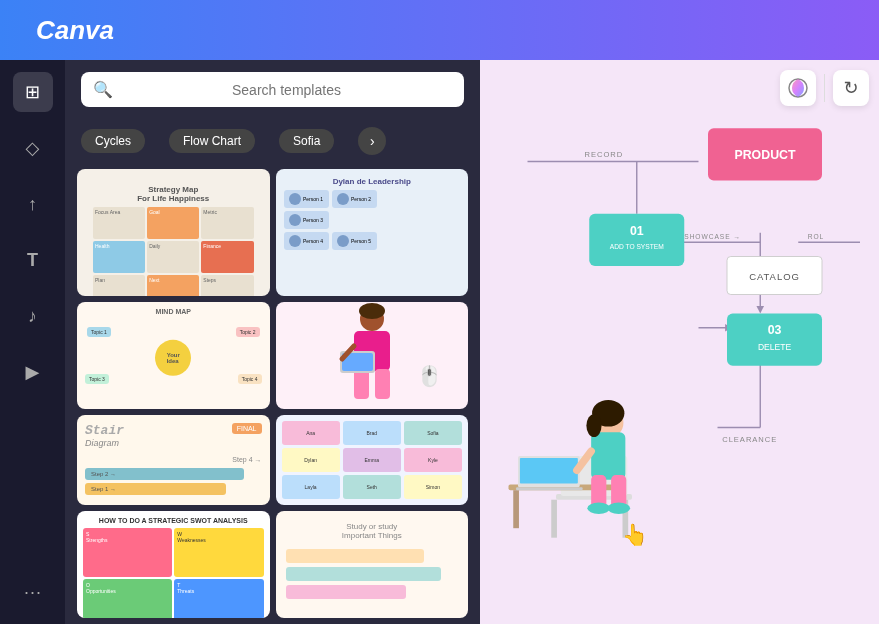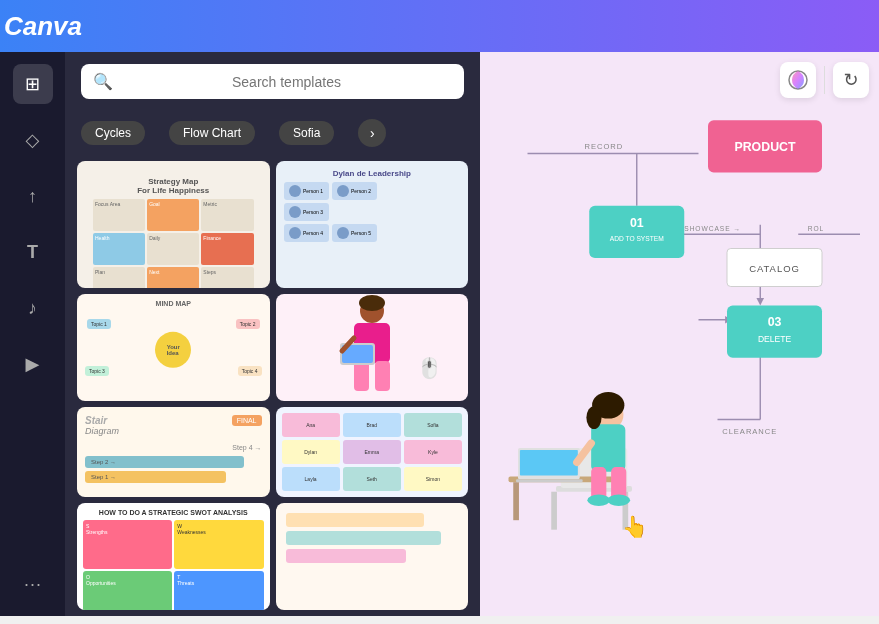--- a/index.html
+++ b/index.html
@@ -1,24 +1,24 @@
 <!DOCTYPE html>
 <html><head>
   <meta charset="utf-8">
   <style>
     * { box-sizing: border-box; margin: 0; padding: 0; }
     body { width: 879px; height: 624px; overflow: hidden; font-family: Arial, sans-serif; background: #f0f0f0; }
 
     
     .header {
-      height: 52px;
+      height: 60px;
       background: linear-gradient(90deg, #3b82f6, #8b5cf6);
       display: flex;
       align-items: center;
-      padding: 0 4px;
+      padding: 0 36px;
     }
     .canva-logo {
       font-size: 26px;
       font-weight: bold;
       color: white;
       font-style: italic;
     }
 
     
     .main-layout {
@@ -491,21 +491,21 @@
             <line x1="22" y1="45" x2="10" y2="58" stroke="#a0522d" stroke-width="5" stroke-linecap="round"></line>
           </svg>
 
           <div style="position:absolute; bottom:15px; right:20px; font-size:20px;">🖱️</div>
         </div>
       </div>
 
       <div class="template-card card-stair">
         <div style="display:flex; justify-content:space-between; align-items:flex-start;">
           <div>
-            <div class="stair-title" style="font-style:italic; color:#aaa; font-size:10px;">Stair</div>
+            <div class="stair-title" style="font-style:italic; color:#aaa; font-size:13px;font-family:Liberation Mono, monospace;">Stair</div>
             <div style="font-style:italic; color:#888; font-size:9px;">Diagram</div>
           </div>
           <div style="background:#f4a261; color:white; font-size:7px; padding:2px 5px; border-radius:3px;">FINAL</div>
         </div>
         <div class="stair-steps">
           <div style="text-align:right; font-size:7px; color:#888; margin-bottom:2px;">Step 4 →</div>
           <div class="stair-step s3">Step 2 →</div>
           <div class="stair-step s2">Step 1 →</div>
         </div>
       </div>
@@ -528,20 +528,21 @@
         <div class="swot-title">HOW TO DO A STRATEGIC SWOT ANALYSIS</div>
         <div class="swot-grid">
           <div class="swot-cell s">S<br>Strengths</div>
           <div class="swot-cell w">W<br>Weaknesses</div>
           <div class="swot-cell o">O<br>Opportunities</div>
           <div class="swot-cell t">T<br>Threats</div>
         </div>
       </div>
 
       <div class="template-card card-study" style="background:#fff8f0;">
+        <div style="font-size:8px; color:#888; text-align:center; padding:5px;">Study or study<br>Important Things</div>
         <div style="display:flex; flex-direction:column; gap:4px; padding:4px;">
           <div style="background:#ffe0b2; border-radius:3px; height:14px; width:80%;"></div>
           <div style="background:#b2dfdb; border-radius:3px; height:14px; width:90%;"></div>
           <div style="background:#f8bbd9; border-radius:3px; height:14px; width:70%;"></div>
         </div>
       </div>
 
     </div>
   </div>
 

